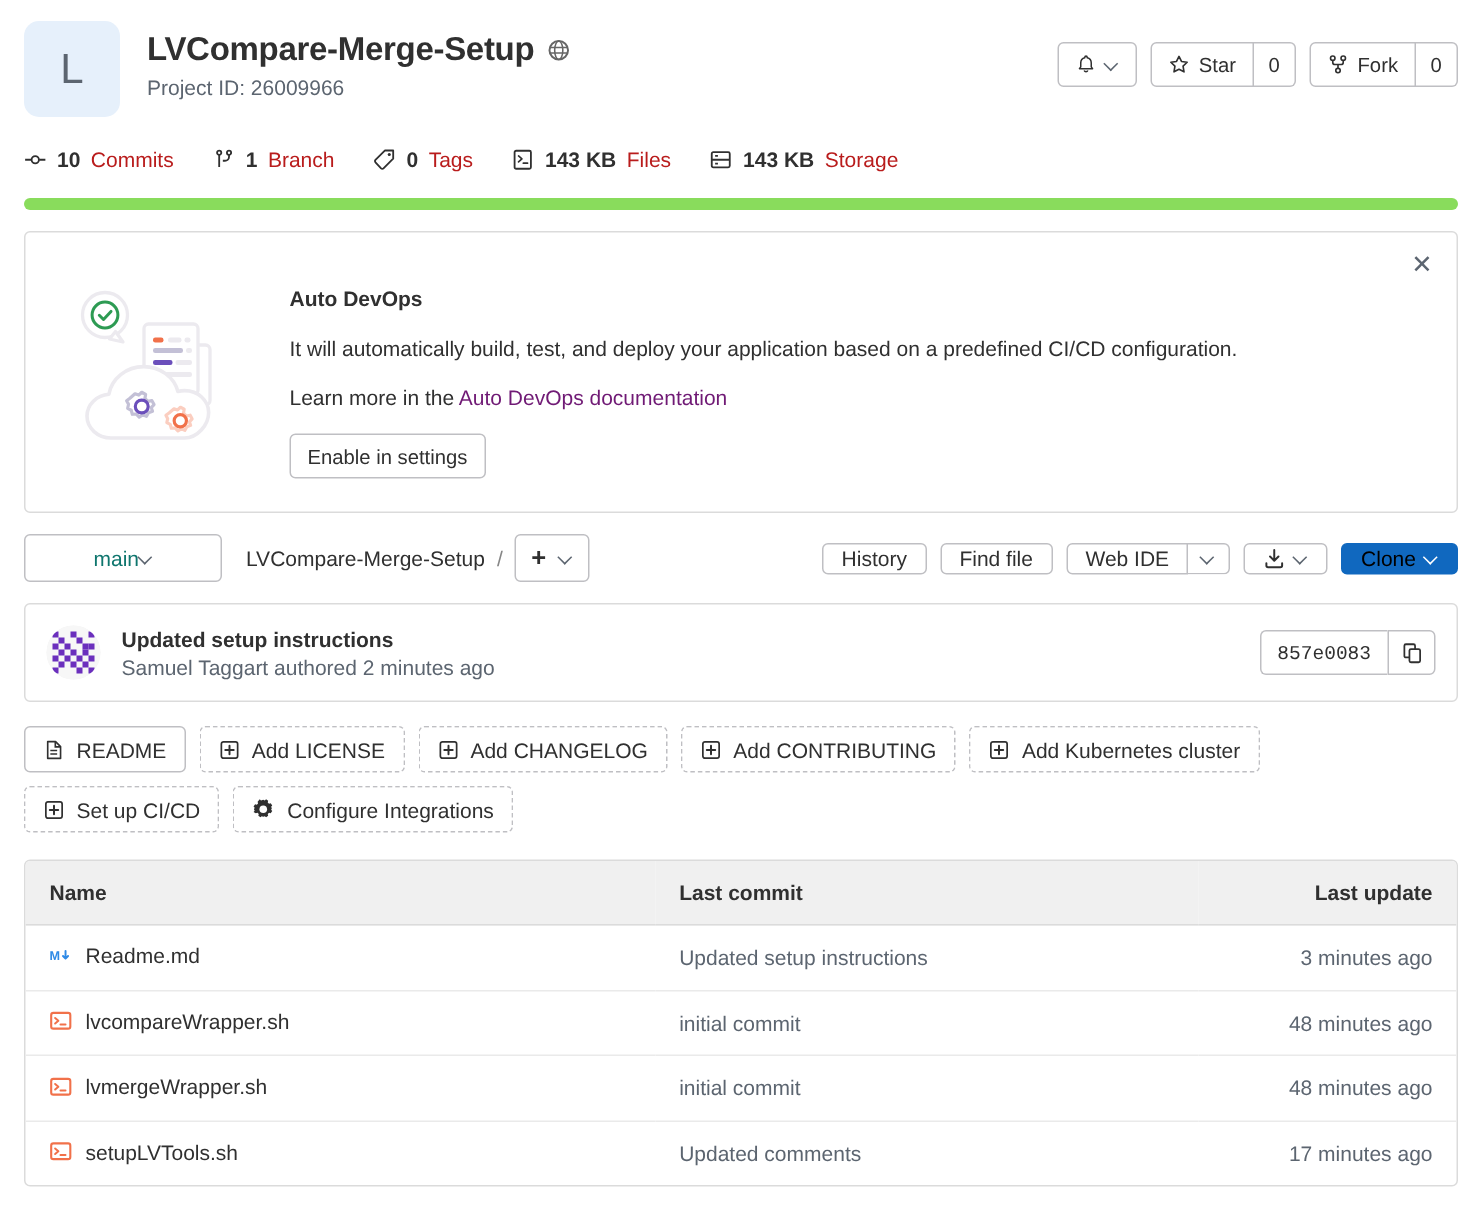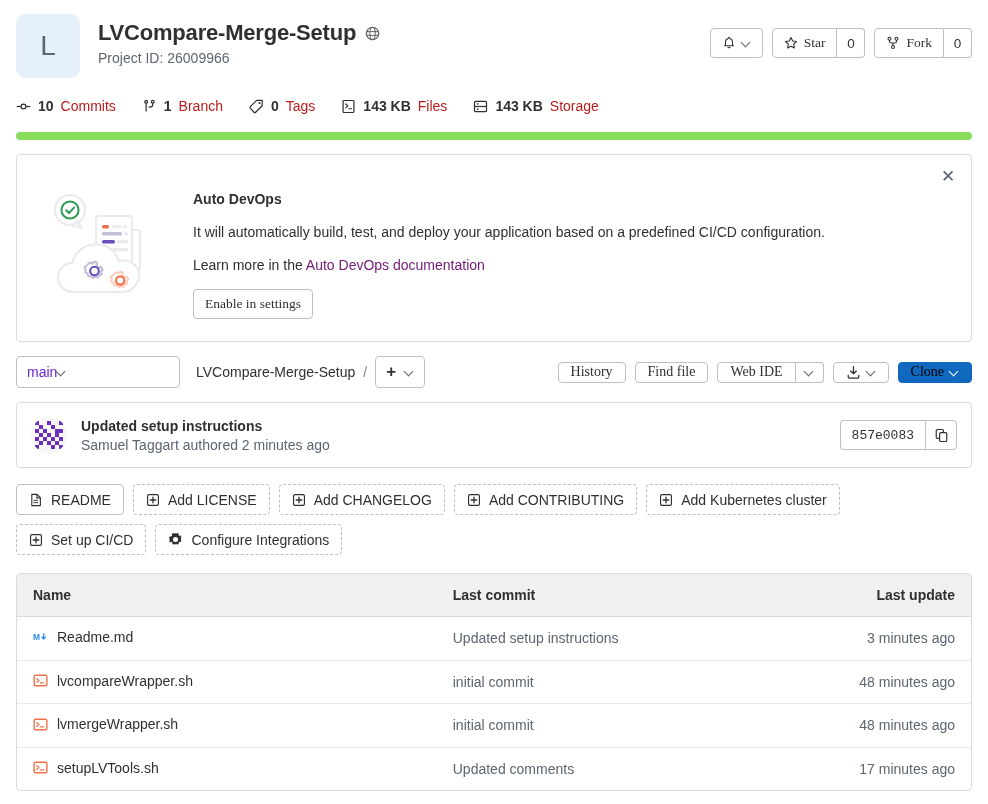--- a/index.html
+++ b/index.html
@@ -26,21 +26,21 @@
   .proj-title { font-size: 22px; font-weight: bold; color: #303030; letter-spacing: -0.2px; }
   .globe-icon { display: inline-flex; color: #666; }
   .proj-id { font-size: 14px; color: #5c6570; margin-top: 4px; }
 
   .header-actions { display: flex; gap: 9px; align-items: flex-start; padding-top: 14px; }
   .btn {
     display: inline-flex; align-items: center; justify-content: center; gap: 6px;
     height: 30px; padding: 0 11px;
     border: 1px solid #bfbfc3; border-radius: 4px;
     background: #fff; color: #303030; font-size: 13.5px;
-    font-family: Liberation Serif, serif; cursor: pointer; white-space: nowrap;
+    font-family: Liberation Sans, sans-serif; cursor: pointer; white-space: nowrap;
   }
   .btn-group { display: inline-flex; }
   .btn-group .btn:first-child { border-radius: 4px 0 0 4px; }
   .btn-group .btn:last-child { border-radius: 0 4px 4px 0; border-left: none; }
   .count-box {
     display: inline-flex; align-items: center; justify-content: center;
     min-width: 28px; height: 30px; padding: 0 8px;
     border: 1px solid #bfbfc3; border-left: none; border-radius: 0 4px 4px 0;
     background: #fff; font-size: 13.5px; color: #303030;
   }
@@ -75,23 +75,23 @@
   .close-x {
     position: absolute; top: 14px; right: 14px;
     width: 18px; height: 18px; cursor: pointer;
     color: #5c6570; font-size: 17px; line-height: 16px; text-align: center;
     font-family: "Liberation Sans", sans-serif;
   }
 
   
   .repo-bar { display: flex; align-items: center; margin-top: 14px; }
   .branch-select {
-    width: 164px; height: 32px; border: 1px solid #bfbfc3; border-radius: 4px;
-    background: #fff; display: flex; align-items: center; justify-content: flex-start;
-    padding: 0 10px; font-size: 14px; color: #6d28d9; cursor: pointer;
+    width: 132px; height: 32px; border: 1px solid #bfbfc3; border-radius: 4px;
+    background: #fff; display: flex; align-items: center; justify-content: center;
+    padding: 0 10px; font-size: 14px; color: #0f766e; cursor: pointer;
   }
   .breadcrumbs { margin-left: 16px; font-size: 14px; color: #303030; display: flex; align-items: center; gap: 8px; }
   .crumb-sep { color: #868686; }
   .plus-btn {
     margin-left: 8px; height: 32px; padding: 0 10px; display: inline-flex; align-items: center; gap: 9px;
     border: 1px solid #bfbfc3; border-radius: 4px; background: #fff; cursor: pointer;
   }
   .plus-glyph { font-size: 17px; line-height: 14px; color: #303030; font-weight: bold; }
   .repo-actions { margin-left: auto; display: flex; align-items: center; gap: 9px; }
   .btn-lg { height: 21px; font-size: 14px; padding: 0 12px; }

